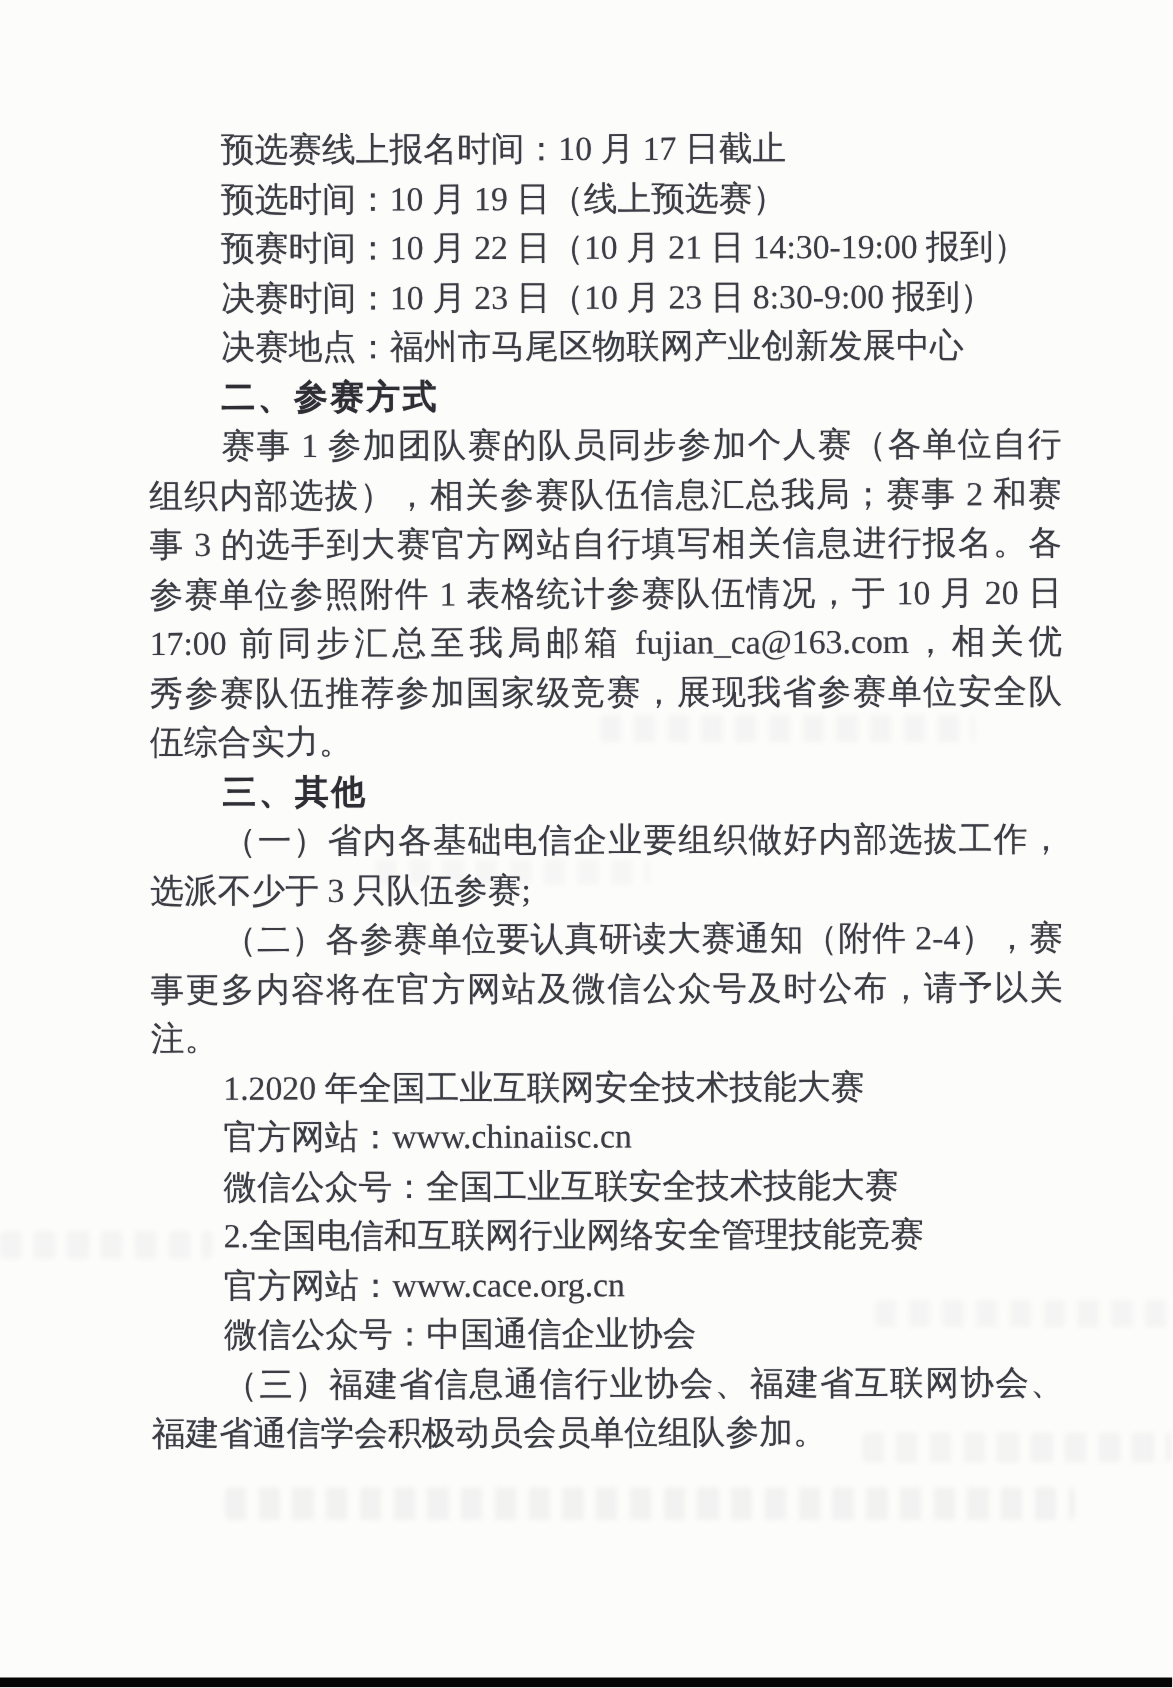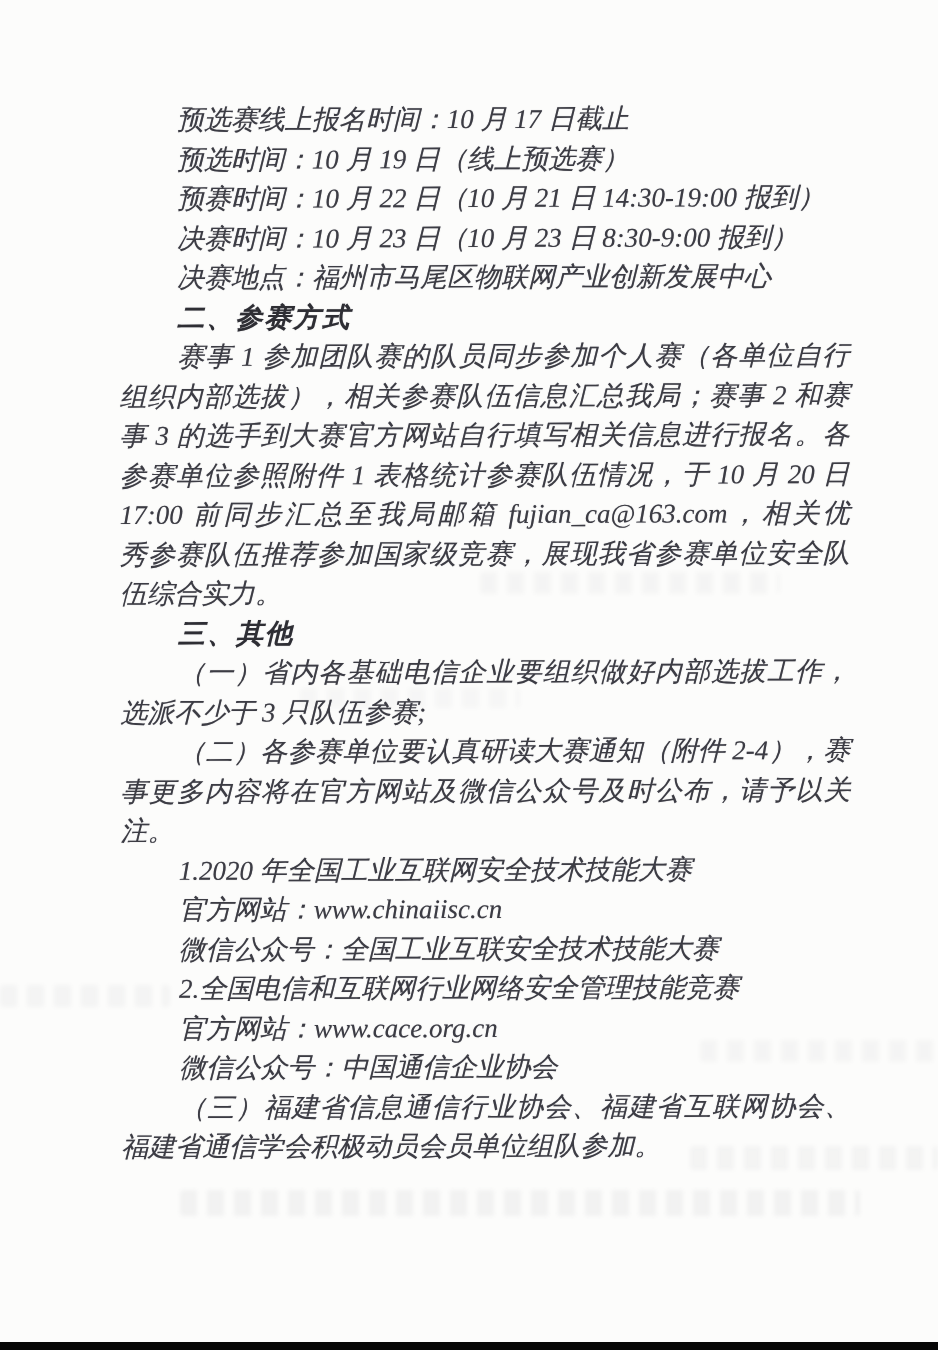--- a/index.html
+++ b/index.html
@@ -3,21 +3,20 @@
 <meta charset="utf-8">
 <style>
   html, body { margin: 0; padding: 0; background: #ffffff; }
   .page {
     position: relative;
     width: 938px;
     height: 1350px;
     background: #fcfcfb;
     overflow: hidden;
     font-family: "Liberation Serif", "DejaVu Serif", serif;
-    font-style: italic;
   }
   .text-block {
     position: absolute;
     left: 120px;
     top: 100px;
     width: 730px;
     color: #3c3c44;
     font-size: 27px;
     line-height: 39.5px;
     transform: rotate(-0.15deg);

